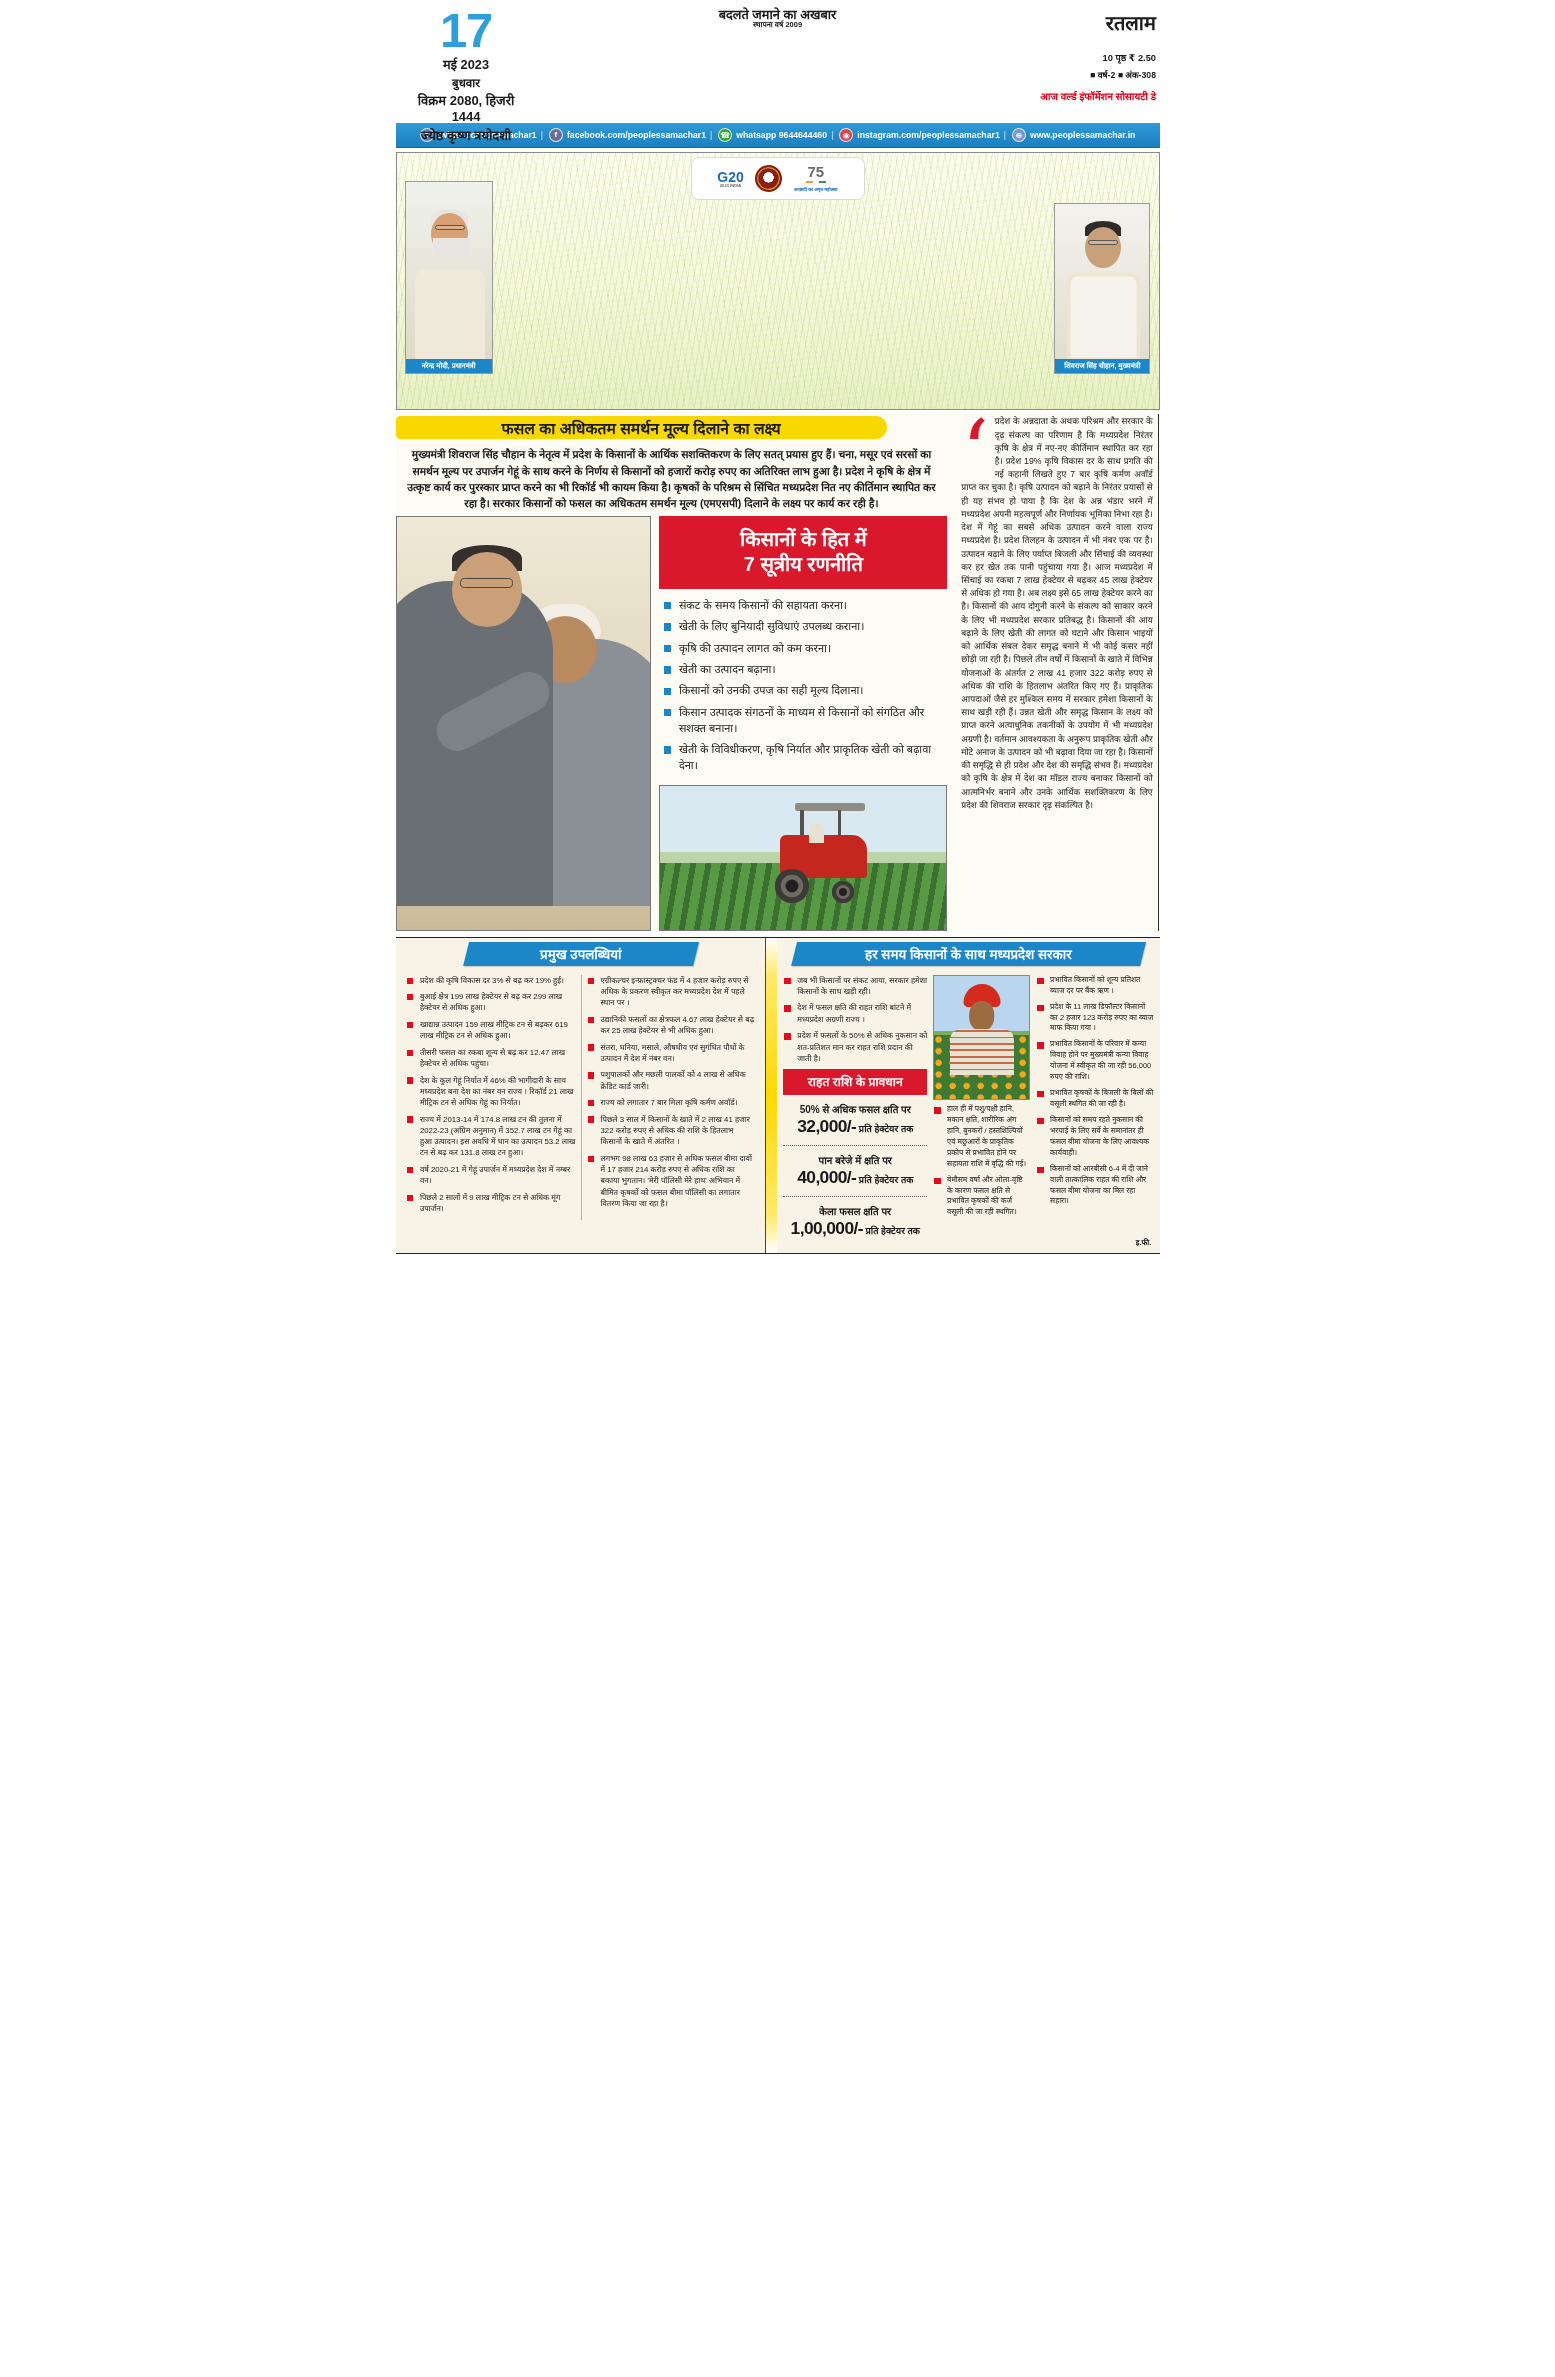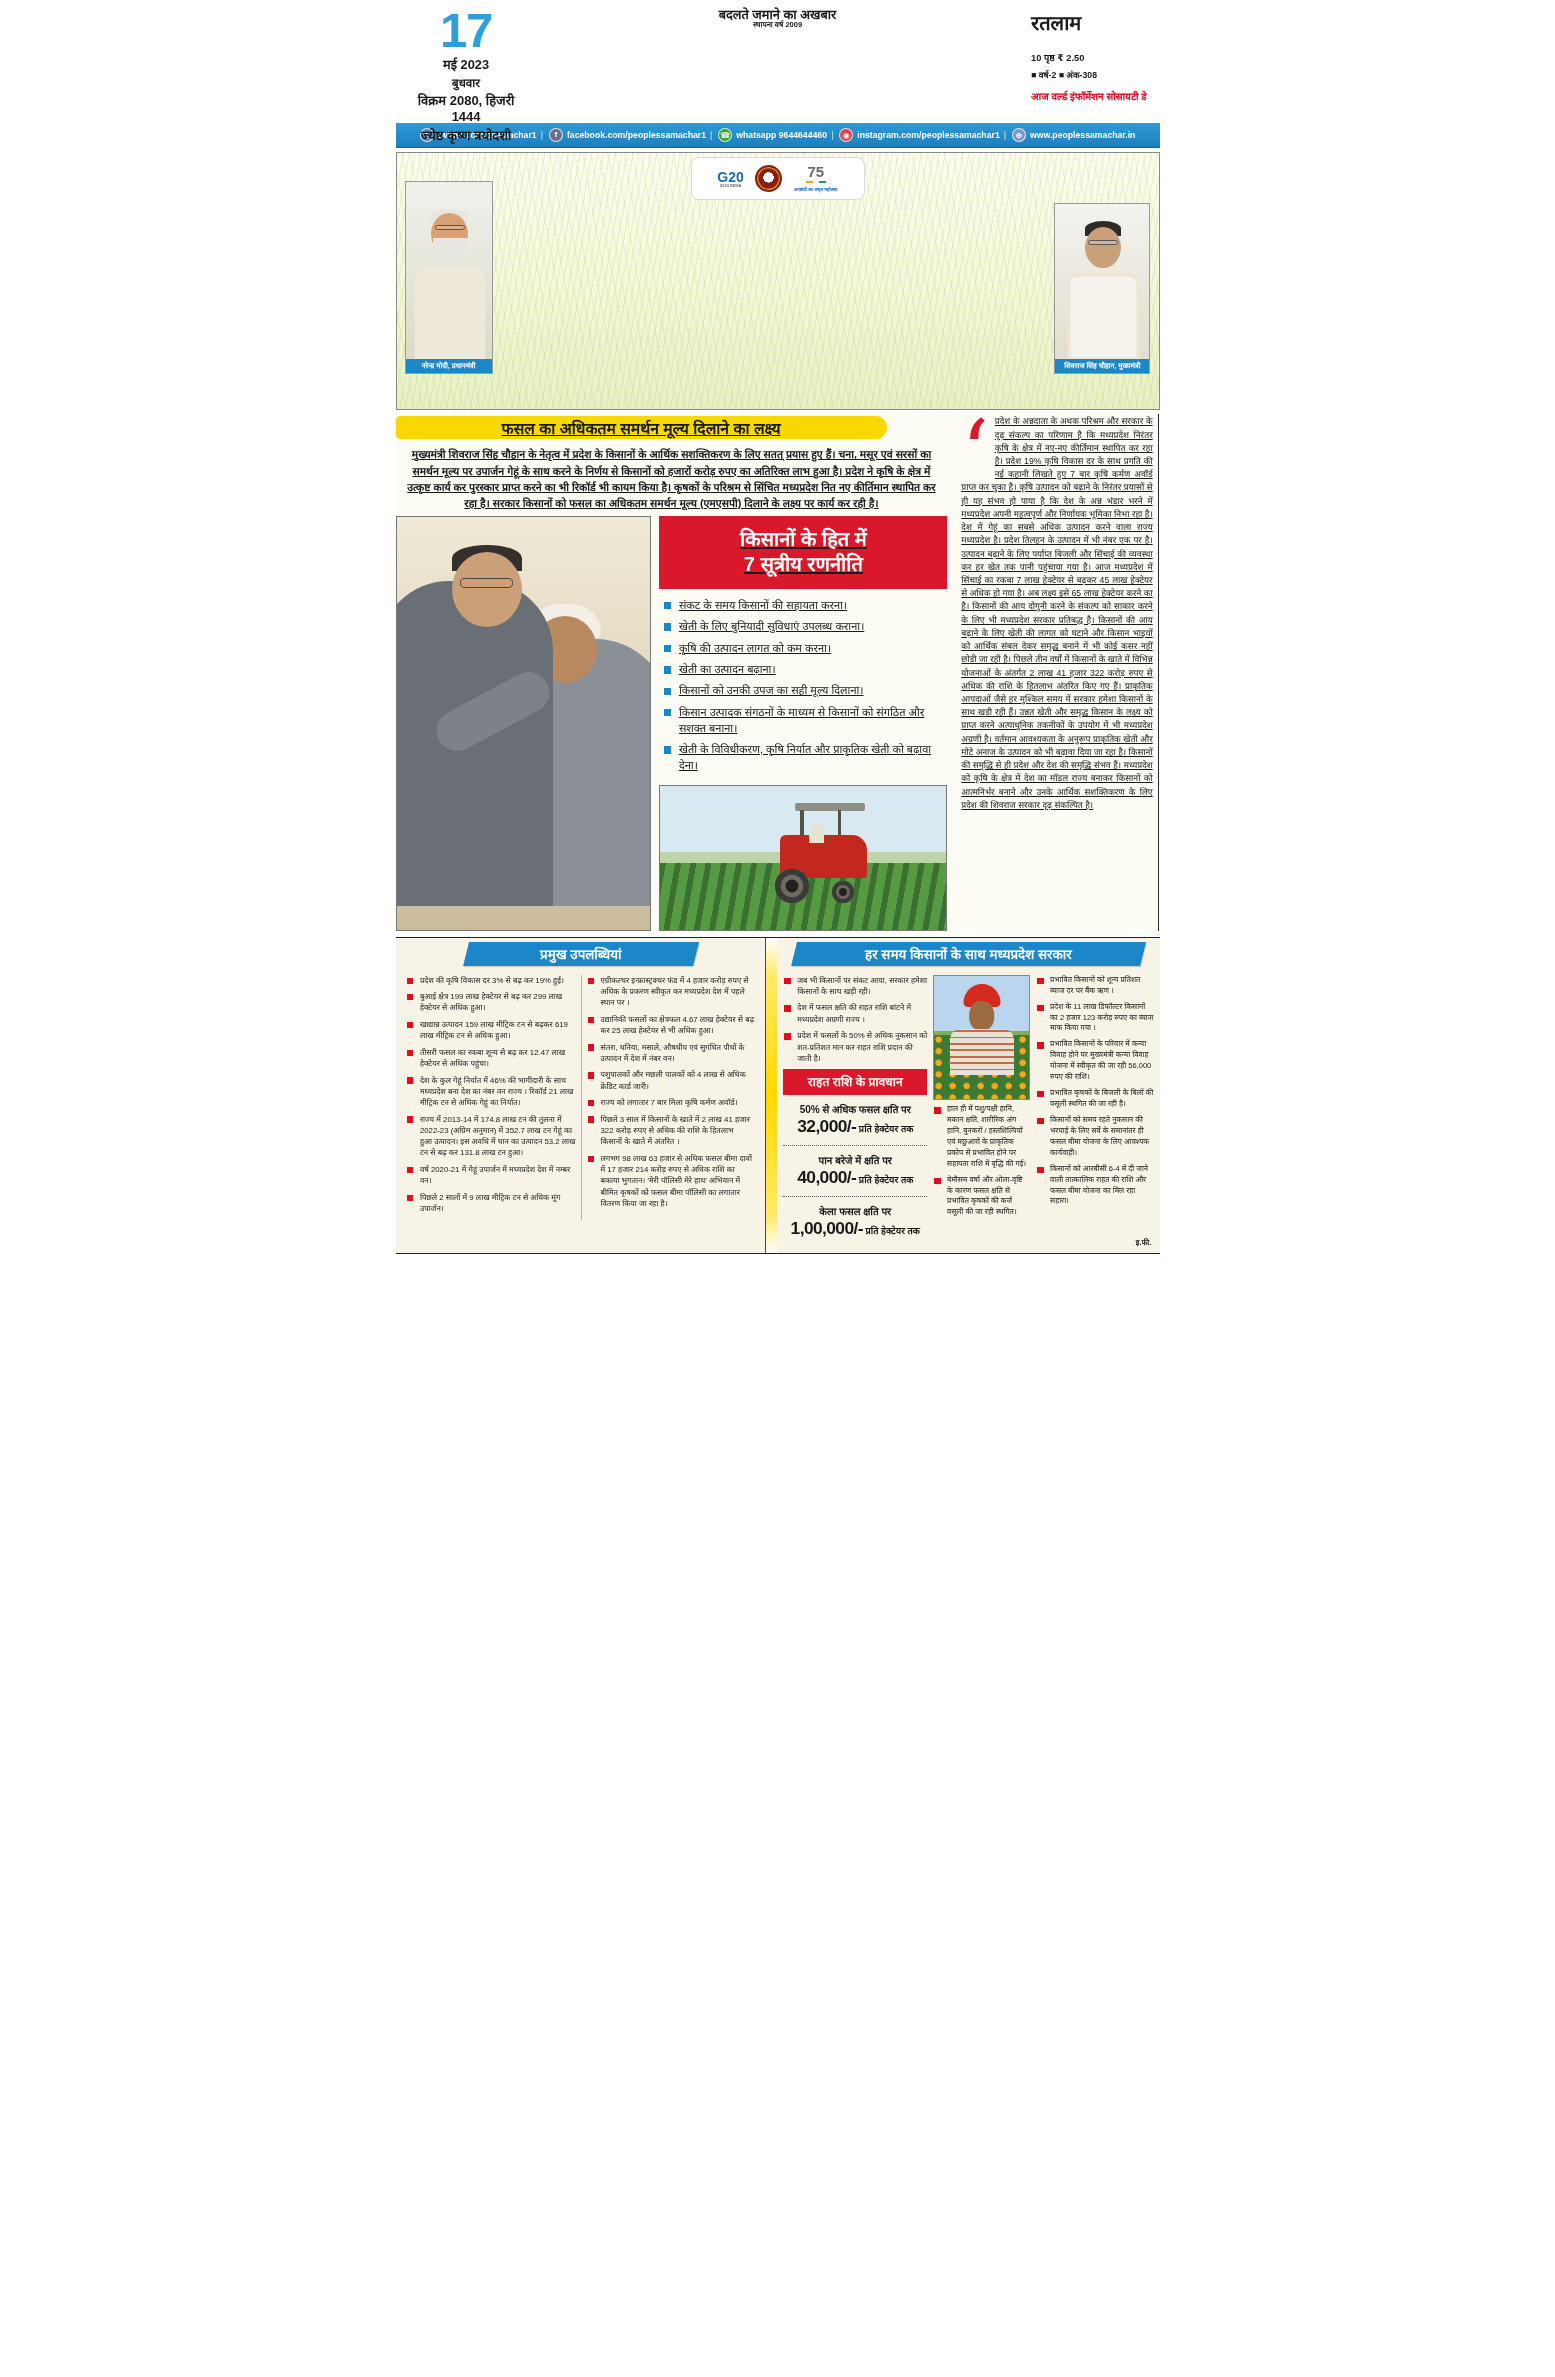--- a/index.html
+++ b/index.html
@@ -15,21 +15,21 @@
   .hdr-left{position:absolute;left:8.1px;top:4.6px;width:125px;text-align:center;}
   .big-date{font-size:49px;line-height:45px;font-weight:bold;color:var(--skyblue);letter-spacing:-1.2px;}
   .hdr-left .m{font-size:12.8px;font-weight:bold;margin-top:2.3px;}
   .hdr-left .w{font-size:11.6px;font-weight:bold;margin-top:1.2px;}
   .hdr-left .s{font-size:13px;font-weight:bold;margin-top:1.7px;}
   .hdr-center{position:absolute;left:50%;top:1.2px;transform:translateX(-50%);text-align:center;width:441px;}
   .tagline{font-size:12.8px;font-weight:bold;}
   .masthead{display:flex;align-items:center;justify-content:center;gap:5.8px;margin-top:0px;}
   .masthead .mh{font-size:56px;line-height:60px;font-weight:900;letter-spacing:-0.6px;}
   .estd{font-size:7.5px;font-weight:bold;margin-top:-3.5px;}
-  .hdr-right{position:absolute;right:3.5px;top:5.8px;width:125px;text-align:left;}
+  .hdr-right{position:absolute;right:3.5px;top:5.8px;width:125px;text-align:right;}
   .city{font-size:20px;font-weight:900;}
   .pp{font-size:9.3px;font-weight:bold;margin-top:15px;}
   .yi{font-size:8.7px;font-weight:bold;margin-top:4.6px;}
   .daynote{font-size:10px;font-weight:bold;color:#e3001b;margin-top:9.3px;line-height:1.3;}
   
   .nib{width:33px;height:51px;position:relative;flex:0 0 auto;}
   .nib .sun{position:absolute;left:3.5px;top:0;width:25.6px;height:25.6px;border-radius:50%;background:radial-gradient(circle at 50% 40%,#ffd23f,#f7941d);}
   .nib .leaf{position:absolute;width:12.8px;height:23px;background:#4caf32;border-radius:0 100% 0 100%;top:20px;}
   .nib .leaf.l{left:1.2px;transform:rotate(-18deg);}
   .nib .leaf.r{right:1.2px;transform:rotate(18deg) scaleX(-1);}
@@ -76,21 +76,21 @@
   .ph-modi .beard{position:absolute;left:27px;top:56px;width:35px;height:21px;border-radius:0 0 50% 50%;background:#e8e6e2;}
   .ph-modi .fig-body{left:9.3px;top:87px;width:70px;height:93px;background:#efe9da;}
   .ph-cm .fig-head{left:30px;top:23px;width:36px;height:41px;background:#caa07a;}
   .ph-cm .fig-hair{left:30px;top:17.4px;width:36px;height:15px;background:#2e2a28;}
   .ph-cm .fig-body{left:11.6px;top:69px;width:73px;height:88px;background:#f5f3ec;box-shadow:inset 0 0 0 3.5px #efe5cf;}
   .ph-cm .glasses,.ph-modi .glasses{position:absolute;width:30px;height:5.8px;border:1.2px solid #555;border-radius:2.9px;background:rgba(255,255,255,.2);}
   .ph-modi .glasses{left:29px;top:43px;}
   .ph-cm .glasses{left:33px;top:36px;}
 
   
-  .main{display:flex;margin-top:4.6px;background:#fdfcf4;text-decoration:underline;}
+  .main{display:flex;margin-top:4.6px;background:#fdfcf4;}
   .main-left{width:73%;padding-right:5.8px;}
   .lead-bar{width:89%;height:23px;background:var(--yellow);border-radius:4.6px 12.8px 12.8px 4.6px;display:flex;align-items:center;justify-content:center;font-size:15.7px;font-weight:900;margin-top:2.3px;}
   .intro{width:97%;font-size:10.7px;line-height:1.5;font-weight:bold;text-align:center;margin:7px auto 5.8px auto;}
   .mid-row{display:flex;gap:8.1px;}
   .hug{position:relative;width:47%;min-height:372px;border:0.6px solid #777;background:linear-gradient(#efe9d6 0%,#ded2b6 60%,#c9bb9a 100%);overflow:hidden;}
   .hug .f1{position:absolute;left:-17.4px;top:64px;width:174px;height:325px;border-radius:70px 70px 0 0;background:#6a6f76;}
   .hug .h1{position:absolute;left:55px;top:35px;width:70px;height:75px;border-radius:50%;background:#caa078;}
   .hug .hair1{position:absolute;left:55px;top:28px;width:70px;height:26px;border-radius:50% 50% 0 0;background:#35302c;}
   .hug .gl{position:absolute;left:63px;top:61px;width:53px;height:9.3px;border:1.7px solid #4a443e;border-radius:4.6px;}
   .hug .f2{position:absolute;left:87px;top:122px;width:186px;height:267px;border-radius:75px 75px 0 0;background:#8b8f96;}

